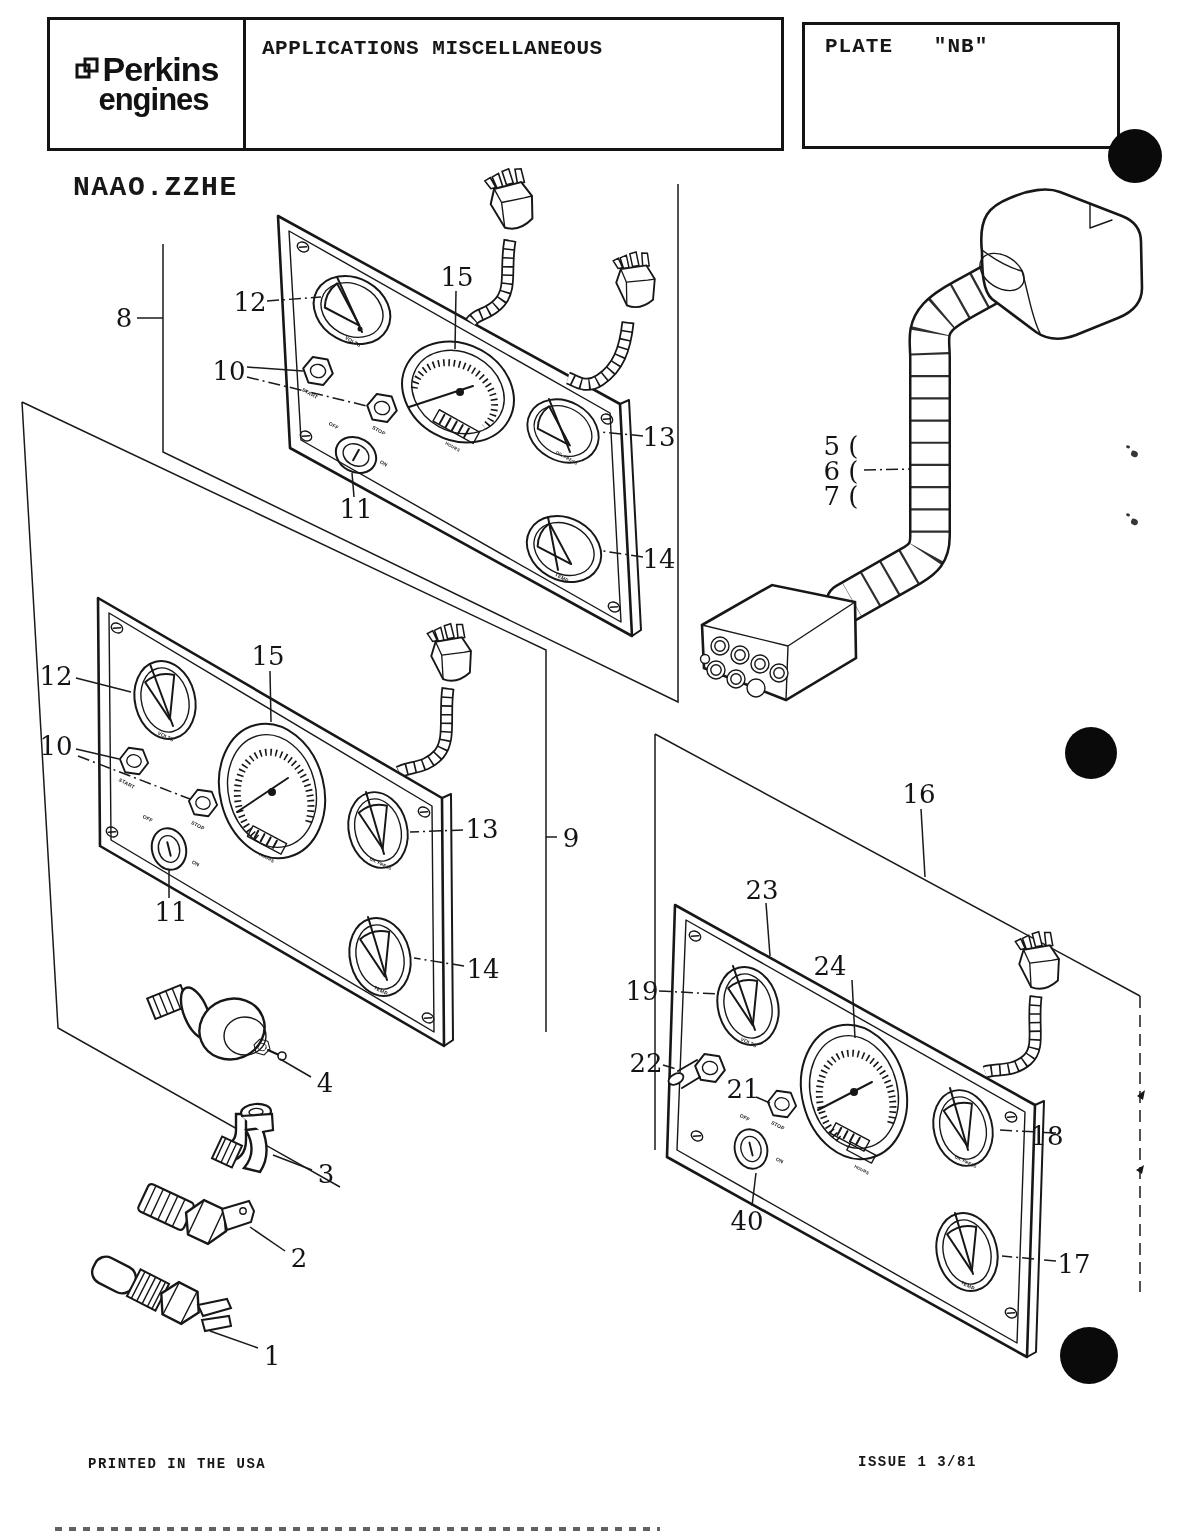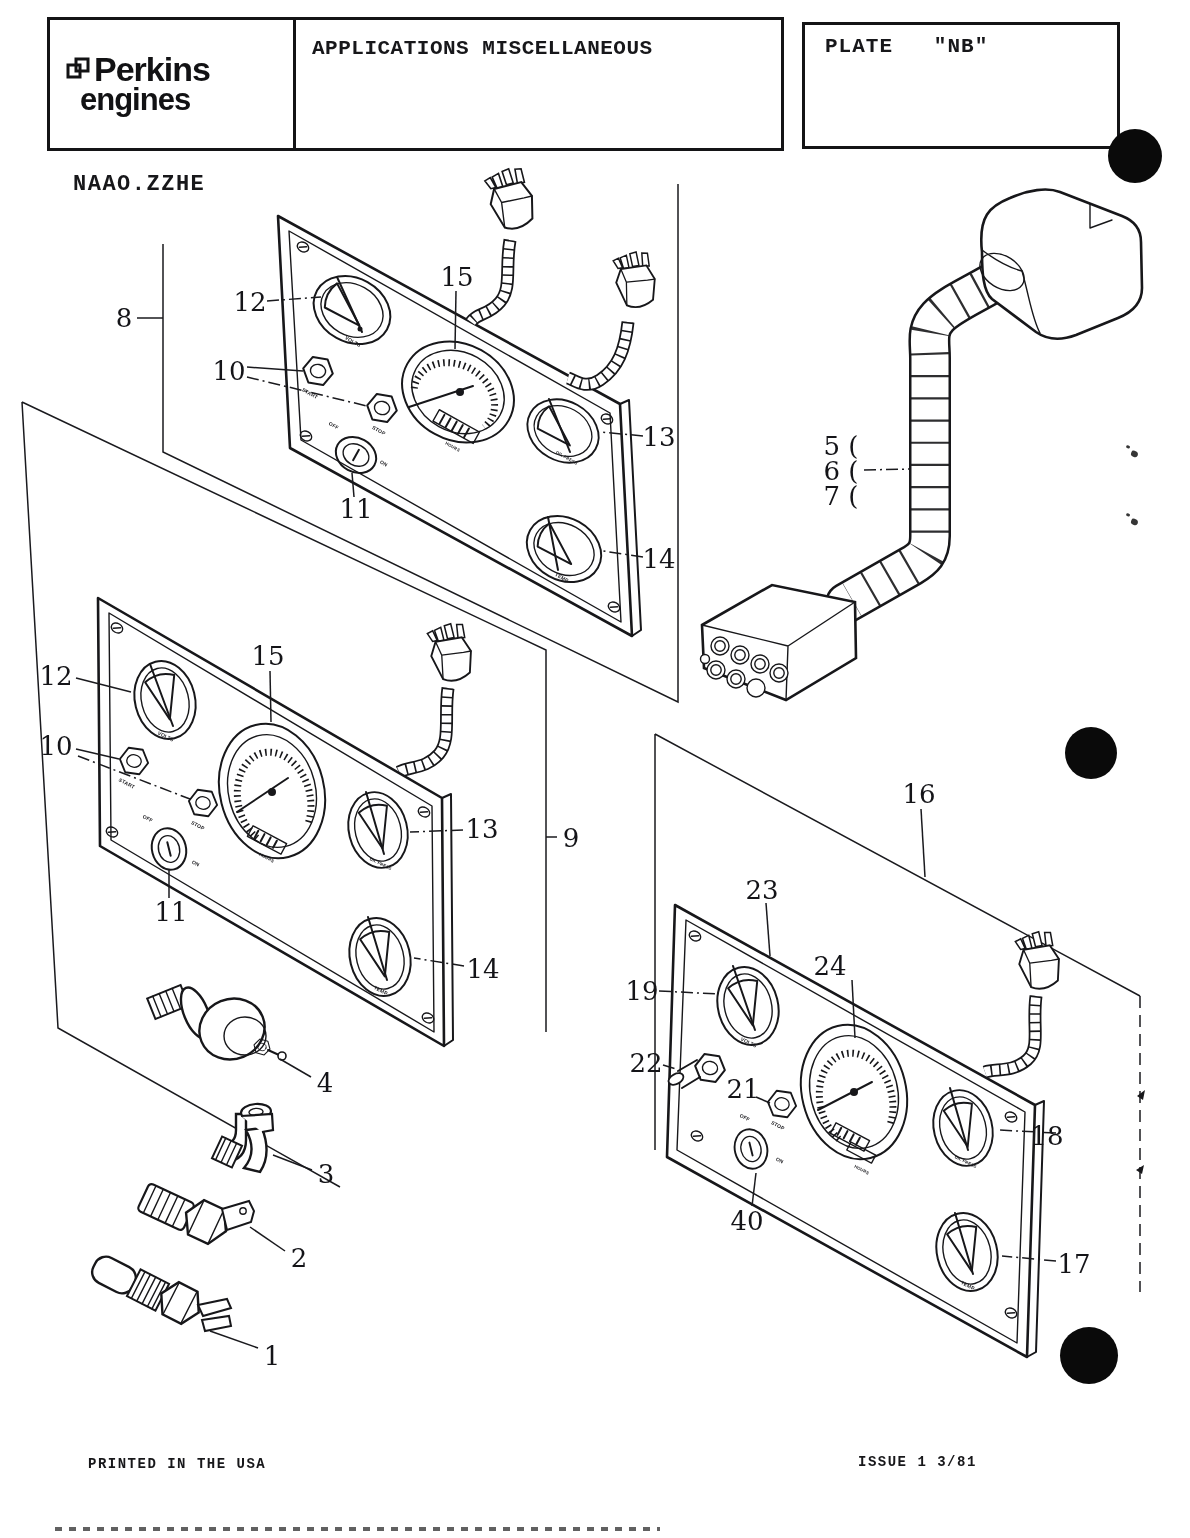--- a/index.html
+++ b/index.html
@@ -1,30 +1,30 @@
 <!DOCTYPE html>
 <html><head>
 <meta charset="utf-8">
 <style>
   html,body{margin:0;padding:0;background:#e8e8e4;}
   .page{position:relative;width:1190px;height:1538px;background:#ffffff;overflow:hidden;
         font-family:"Liberation Mono","DejaVu Sans Mono",monospace;color:#17171a;}
   .box{position:absolute;border:3px solid #141416;box-sizing:border-box;background:#fff;}
   .hdr-left{left:47px;top:17px;width:737px;height:134px;display:flex;}
-  .logo-cell{width:230px;border-right:3px solid #141416;box-sizing:border-box;
-             display:flex;flex-direction:column;justify-content:center;align-items:flex-start;margin-left:16px;}
+  .logo-cell{width:196px;border-right:3px solid #141416;box-sizing:border-box;
+             display:flex;flex-direction:column;justify-content:center;align-items:center;}
   .brand{font-family:"Liberation Sans","DejaVu Sans",sans-serif;font-weight:800;
          letter-spacing:-1px;line-height:0.95;color:#121214;}
   .brand-top{font-size:34px;display:flex;align-items:center;gap:4px;}
   .brand-bottom{font-size:31px;padding-left:14px;}
   .hdr-title{padding:15px 0 0 16px;font-size:21px;line-height:28px;font-weight:600;
              letter-spacing:0.5px;white-space:pre;}
   .hdr-plate{left:802px;top:22px;width:318px;height:127px;padding:10px 0 0 20px;
              font-size:21px;font-weight:600;letter-spacing:1px;white-space:pre;}
-  .doc-code{position:absolute;left:73px;top:172px;font-size:22px;font-weight:700;letter-spacing:1.5px;}
+  .doc-code{position:absolute;left:73px;top:172px;font-size:28px;font-weight:700;letter-spacing:1.5px;}
   .foot{position:absolute;font-size:14px;font-weight:700;letter-spacing:1.5px;}
   .foot-left{left:88px;top:1456px;}
   .foot-right{left:858px;top:1454px;}
   .callout{position:absolute;transform:translate(-50%,-50%);
            font-family:"DejaVu Serif","Liberation Serif",serif;font-size:26px;color:#141418;
            white-space:pre;line-height:1;}
   .punch{position:absolute;background:#0a0a0a;border-radius:50%;}
   .speck{position:absolute;width:7px;height:6px;background:#141414;border-radius:40% 60% 50% 50%;
          opacity:.85;transform:rotate(20deg);}
   .speck:before{content:"";position:absolute;left:-7px;top:-3px;width:4px;height:3px;

